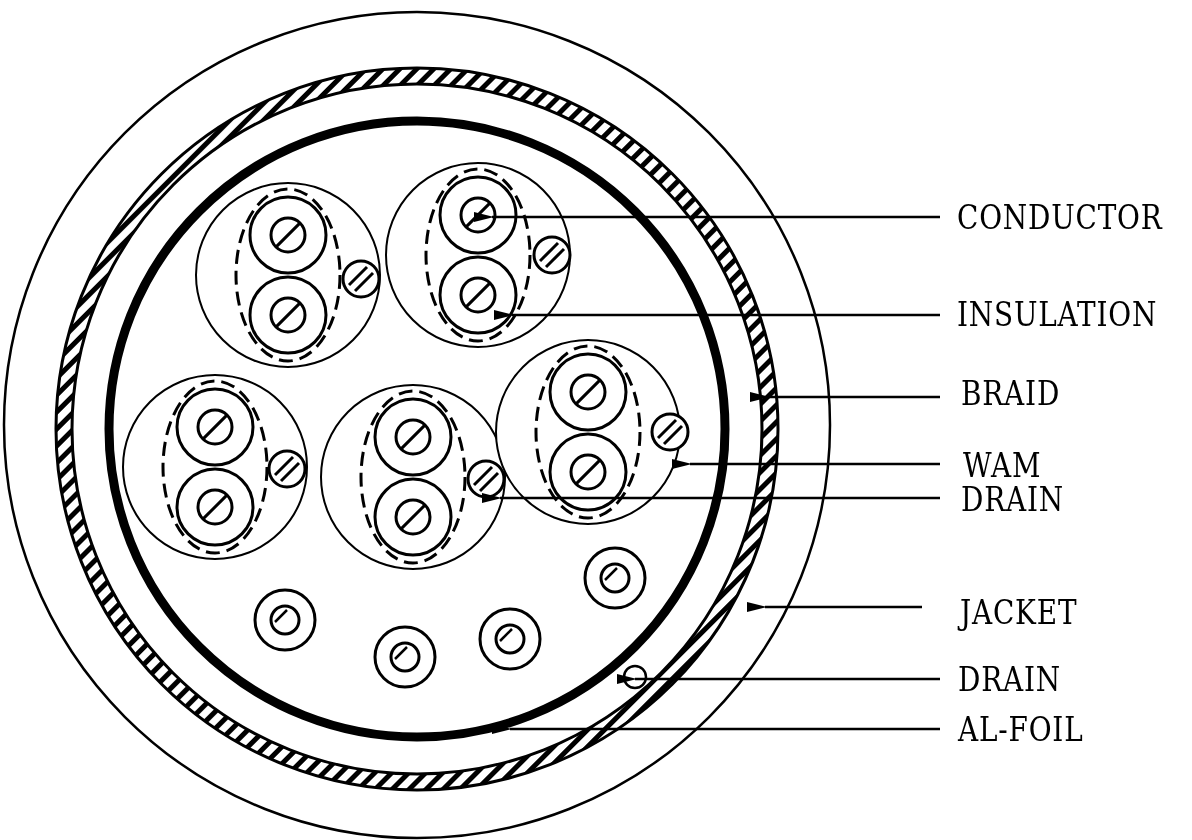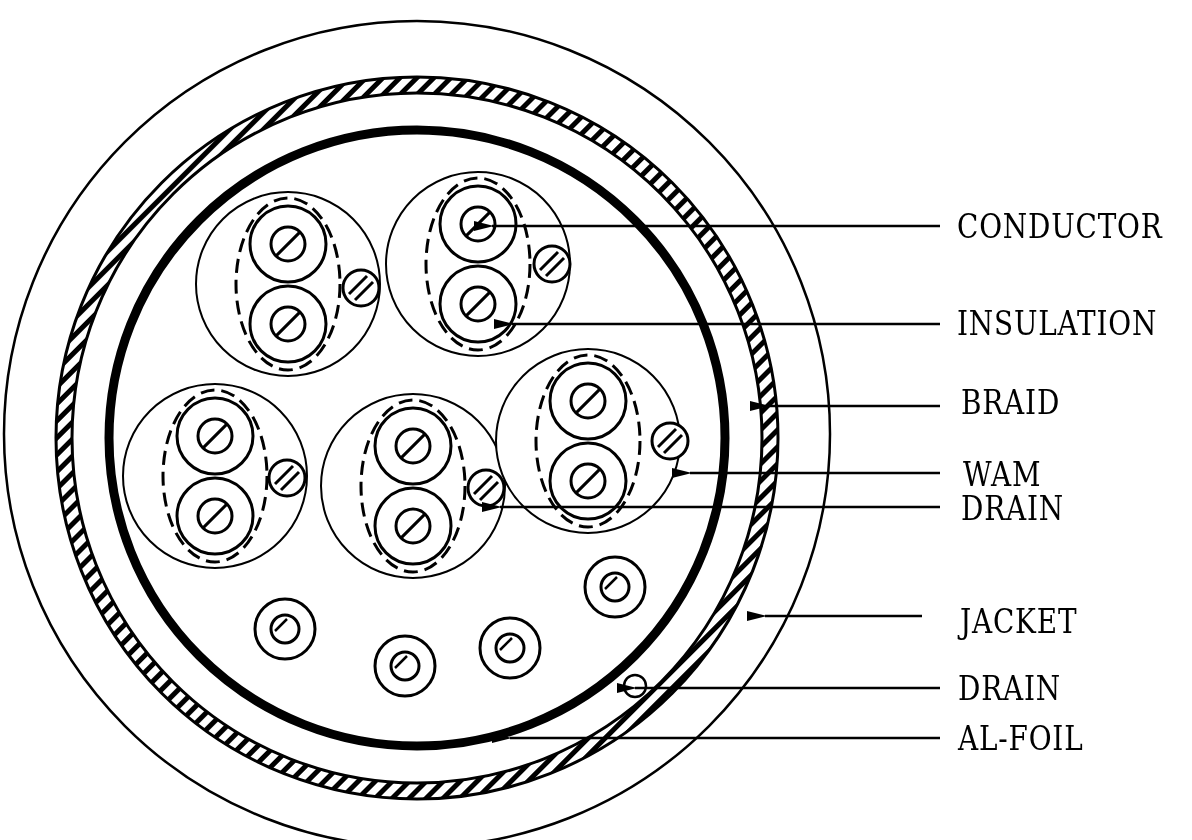--- a/index.html
+++ b/index.html
@@ -1,17 +1,17 @@
 <!DOCTYPE html>
 <html><head>
 <meta charset="utf-8">
 <style>
   html, body { margin: 0; padding: 0; background: #ffffff; }
   body { width: 1192px; height: 840px; overflow: hidden; position: relative; }
-  #stage { position: absolute; left: 0; top: 16px; width: 1192px; height: 736px; text-align: center; }
+  #stage { position: absolute; left: 0; top: 7px; width: 1192px; height: 736px; text-align: center; }
   svg { display: block; }
   .lbl {
     position: absolute;
     font-family: "DejaVu Serif", "Liberation Serif", serif;
     font-size: 34px;
     color: #000;
     transform: scaleX(0.82);
     transform-origin: left center;
     letter-spacing: 1px;
     white-space: nowrap;

